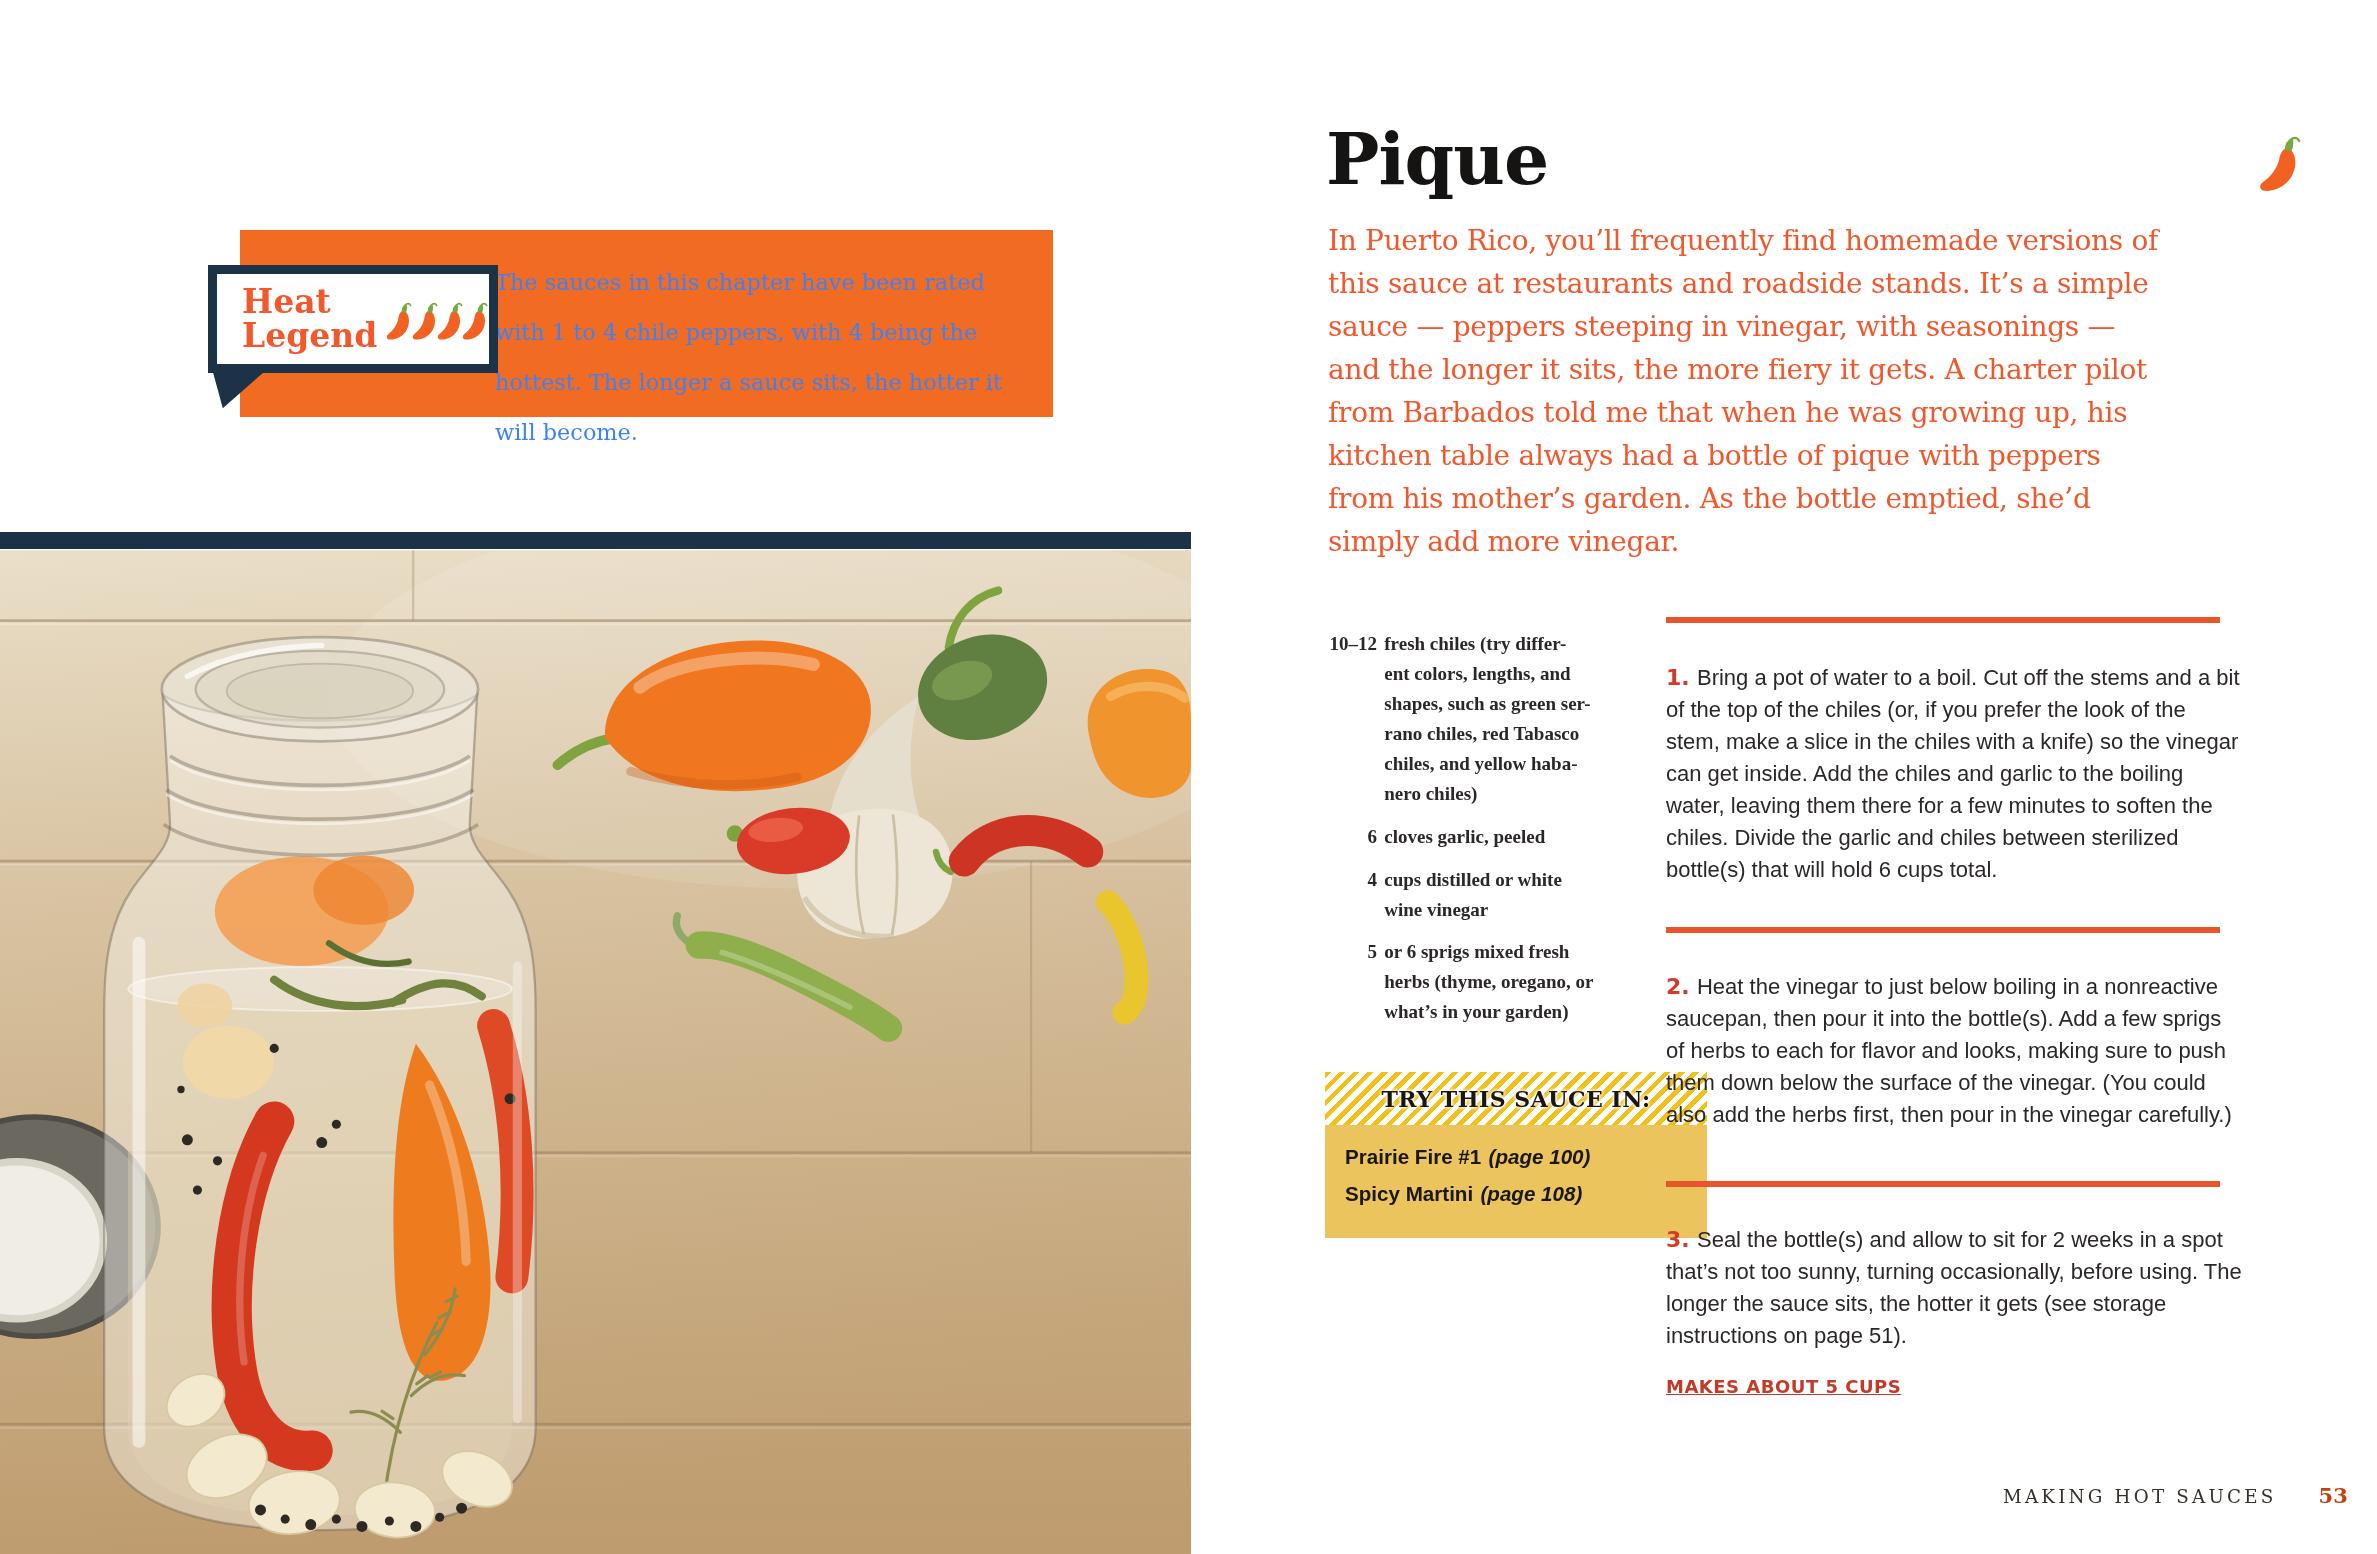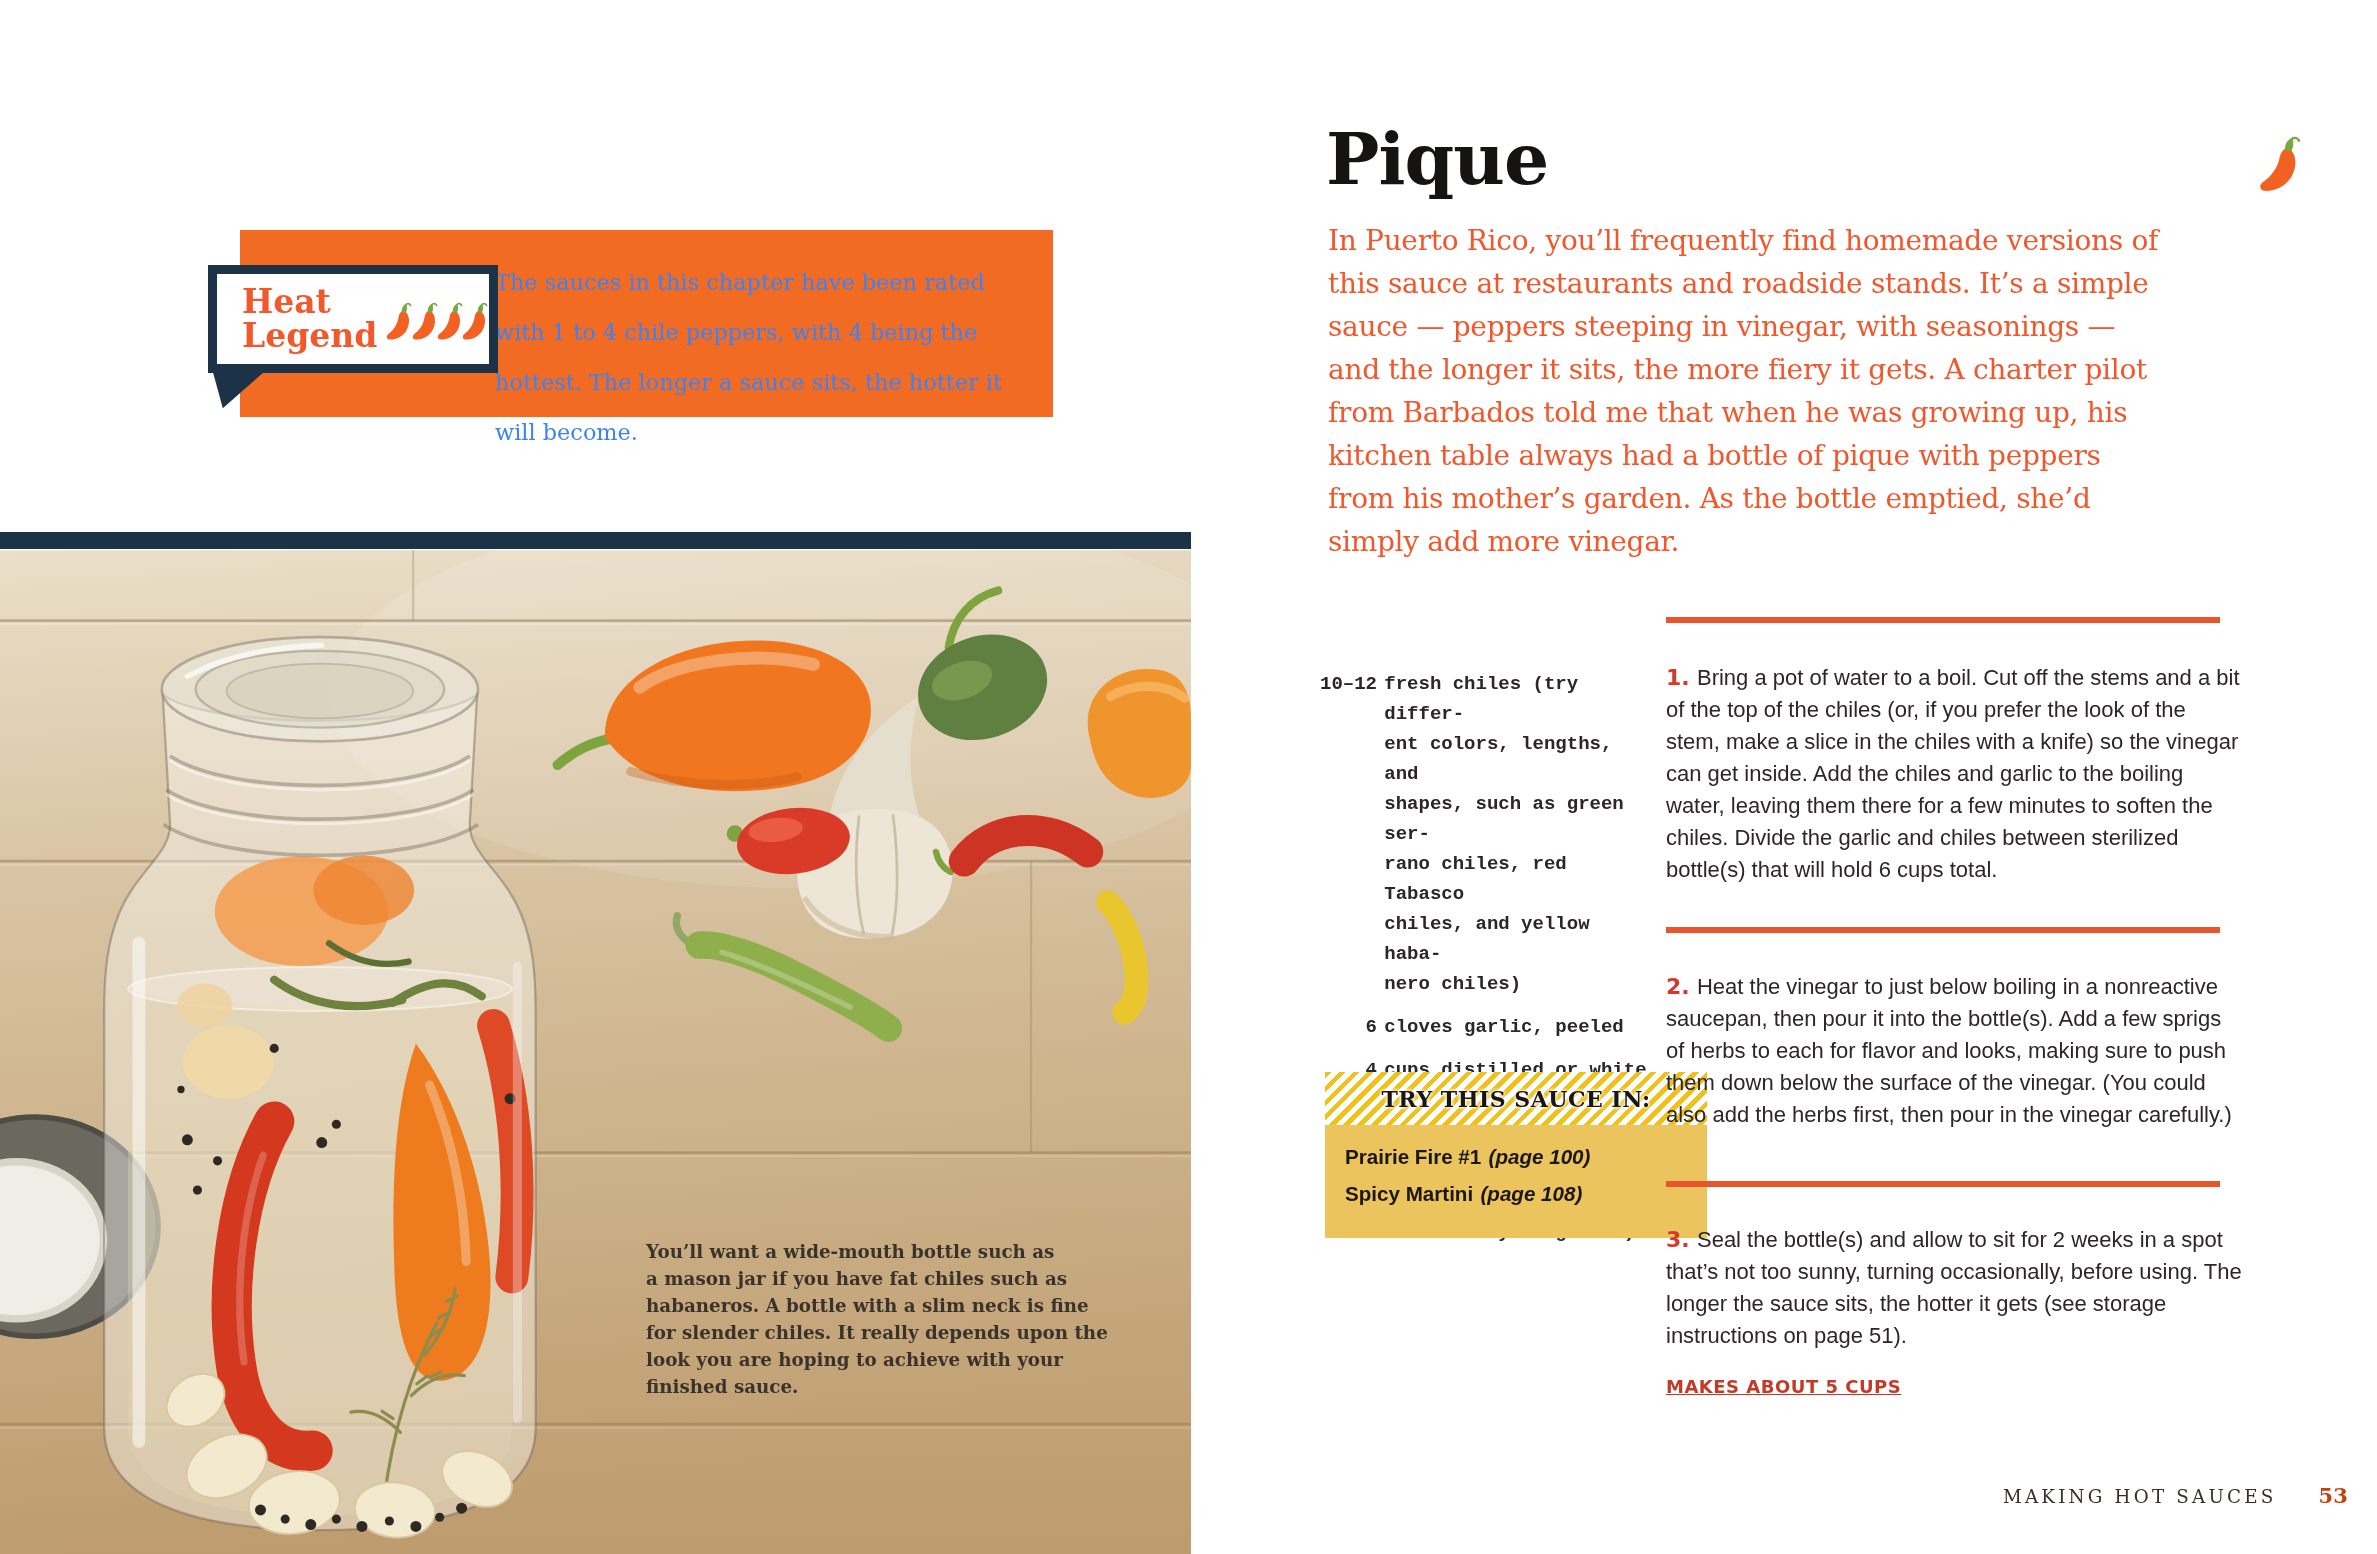--- a/index.html
+++ b/index.html
@@ -24,21 +24,21 @@
   .photo svg{position:absolute;left:0;top:0;}
   .caption{left:646px;top:688px;width:462px;font-size:18.3px;line-height:27px;
            font-weight:700;color:#3A332B;}
 
   
   .title{left:1326px;top:117px;font-size:71px;font-weight:700;letter-spacing:-0.9px;color:#161413;}
   .title-pepper{left:2260px;top:134px;width:46px;height:62px;transform:rotate(12deg);}
   .intro{left:1328px;top:219px;width:956px;font-size:28px;line-height:43px;
          letter-spacing:-0.3px;color:#F1572B;}
 
-  .ingredients{left:1317px;top:629px;width:340px;font-family:Liberation Mono, monospace;margin-top:40px;}
+  .ingredients{left:1317px;top:629px;width:340px;font-family:Liberation Serif, serif;}
   .ing-row{display:grid;grid-template-columns:60px 1fr;column-gap:7.3px;margin-bottom:12.8px;
            font-size:19px;line-height:30px;font-weight:700;color:#2B2627;}
   .ing-qty{text-align:right;}
 
   .try-box{left:1325px;top:1072px;width:382px;}
   .try-header{height:53px;display:flex;align-items:center;justify-content:center;
       background:repeating-linear-gradient(135deg,#F2C118 0 4.6px,#ffffff 4.6px 10px);
       font-size:22px;font-weight:700;letter-spacing:0.5px;color:#191613;
       text-shadow:0 0 3.7px #fff,0 0 3.7px #fff,0 0 3.7px #fff;}
   .try-body{height:113px;background:#EBC45E;padding:20px 0 0 20px;box-sizing:border-box;
@@ -274,26 +274,20 @@
           <ellipse cx="350" cy="152" rx="136" ry="42" fill="#D8D2BF" fill-opacity="0.4" stroke="#8A8070" stroke-opacity="0.45" stroke-width="2.5"></ellipse>
           <ellipse cx="350" cy="154" rx="102" ry="30" fill="#CFC8B2" fill-opacity="0.35" stroke="#8A8070" stroke-opacity="0.35" stroke-width="2"></ellipse>
           <path d="M205,138 C245,116 300,106 352,104" stroke="#FFFFFF" stroke-opacity="0.7" stroke-width="6" fill="none" stroke-linecap="round"></path>
         </g>
 
         <path d="M152,430 L152,975" stroke="#FFFFFF" stroke-opacity="0.5" stroke-width="14" stroke-linecap="round"></path>
         <path d="M566,455 L566,950" stroke="#FFFFFF" stroke-opacity="0.32" stroke-width="10" stroke-linecap="round"></path>
       </g>
     </svg>
 
-    <div class="abs caption pre">You’ll want a wide-mouth bottle such as
-a mason jar if you have fat chiles such as
-habaneros. A bottle with a slim neck is fine
-for slender chiles. It really depends upon the
-look you are hoping to achieve with your
-finished sauce.</div>
   </div>
 
   <div class="abs title">Pique</div>
   <svg class="abs title-pepper" viewBox="0 0 44 64">
     <use href="#chili"></use>
   </svg>
 
   <div class="abs intro pre">In Puerto Rico, you’ll frequently find homemade versions of
 this sauce at restaurants and roadside stands. It’s a simple
 sauce — peppers steeping in vinegar, with seasonings —

